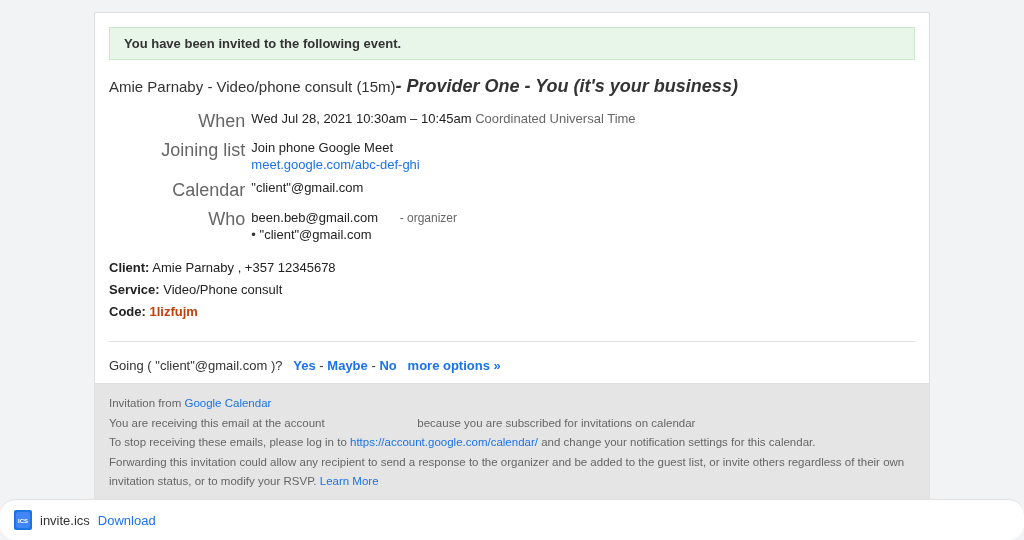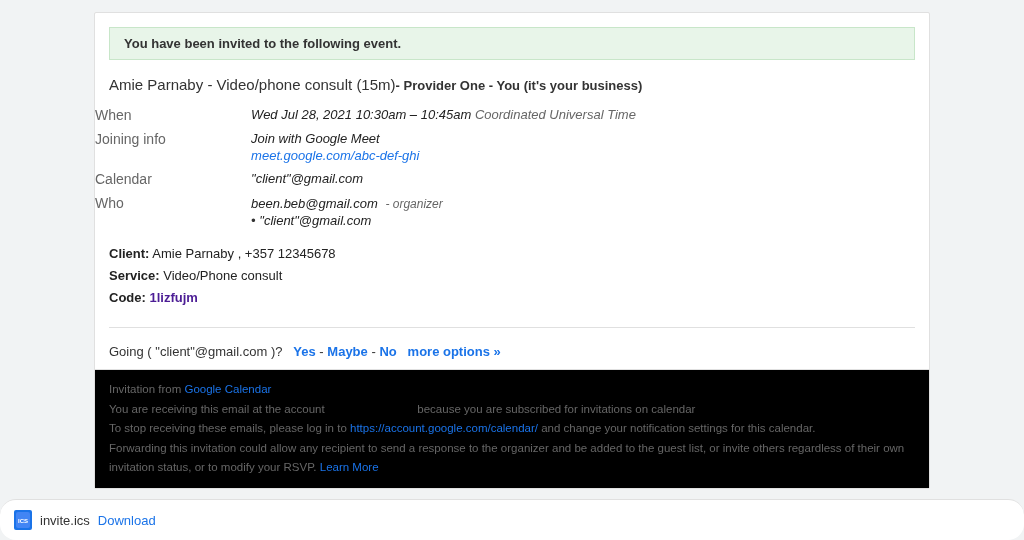--- a/index.html
+++ b/index.html
@@ -29,56 +29,57 @@
       font-size: 13px;
       color: #333;
     }
     .event-title {
       padding: 6px 14px 10px 14px;
       font-size: 15px;
       color: #333;
     }
     .event-title .bold-part {
       font-weight: bold;
-      font-size: 13px;
+      font-size: 18px;
+      font-style: italic;
     }
     .info-table {
       width: 100%;
       padding: 0 14px;
       border-collapse: collapse;
     }
     .info-table tr td {
       padding: 4px 6px 4px 0;
       vertical-align: top;
     }
     .info-table .label {
       color: #666;
-      font-size: 14px;
+      font-size: 18px;
       min-width: 90px;
       white-space: nowrap;
+      text-align: right;
     }
     .info-table .value {
       font-size: 13px;
       color: #222;
-      font-style: italic;
     }
     a {
       color: #1a73e8;
       text-decoration: none;
     }
     .meet-link {
       color: #1a73e8;
       text-decoration: none;
       display: block;
       margin-top: 2px;
     }
     .organizer-tag {
       color: #666;
       font-size: 12px;
-      margin-left: 4px;
+      margin-left: 18px;
     }
     .who-list {
       list-style: none;
       padding: 0;
     }
     .who-list li {
       padding: 1px 0;
     }
     .who-list li.bullet::before {
       content: "• ";
@@ -86,38 +87,38 @@
     }
     .extra-info {
       padding: 10px 26px 8px 14px;
       font-size: 13px;
       line-height: 1.7;
     }
     .extra-info .field-label {
       font-weight: bold;
     }
     .code-highlight {
-      color: #4c1d95;
+      color: #c2410c;
       font-weight: bold;
     }
     .divider {
       border: none;
       border-top: 1px solid #e0e0e0;
       margin: 10px 14px;
     }
     .going-section {
       padding: 6px 14px 10px 14px;
       font-size: 13px;
       color: #333;
     }
     .going-section a {
       font-weight: bold;
     }
     .footer-section {
-      background: #000000;
+      background: #e5e5e5;
       border-top: 1px solid #e0e0e0;
       padding: 10px 14px;
       font-size: 11.5px;
       color: #666;
       line-height: 1.7;
     }
     .footer-section a {
       color: #1a73e8;
     }
     .attachment-bar {
@@ -171,23 +172,23 @@
   <table class="info-table">
     <tbody>
         <tr>
       <td class="label">When</td>
       <td class="value">
         <span>Wed Jul 28, 2021 10:30am – 10:45am</span>
         <span style="color:#666;">Coordinated Universal Time</span>
       </td>
     </tr>
     <tr>
-      <td class="label">Joining info</td>
+      <td class="label">Joining list</td>
       <td class="value">
-        <span>Join with Google Meet</span>
+        <span>Join phone Google Meet</span>
         <a class="meet-link" href="#">meet.google.com/abc-def-ghi</a>
       </td>
     </tr>
     <tr>
       <td class="label">Calendar</td>
       <td class="value">"client"@gmail.com</td>
     </tr>
     <tr>
       <td class="label">Who</td>
       <td class="value">

